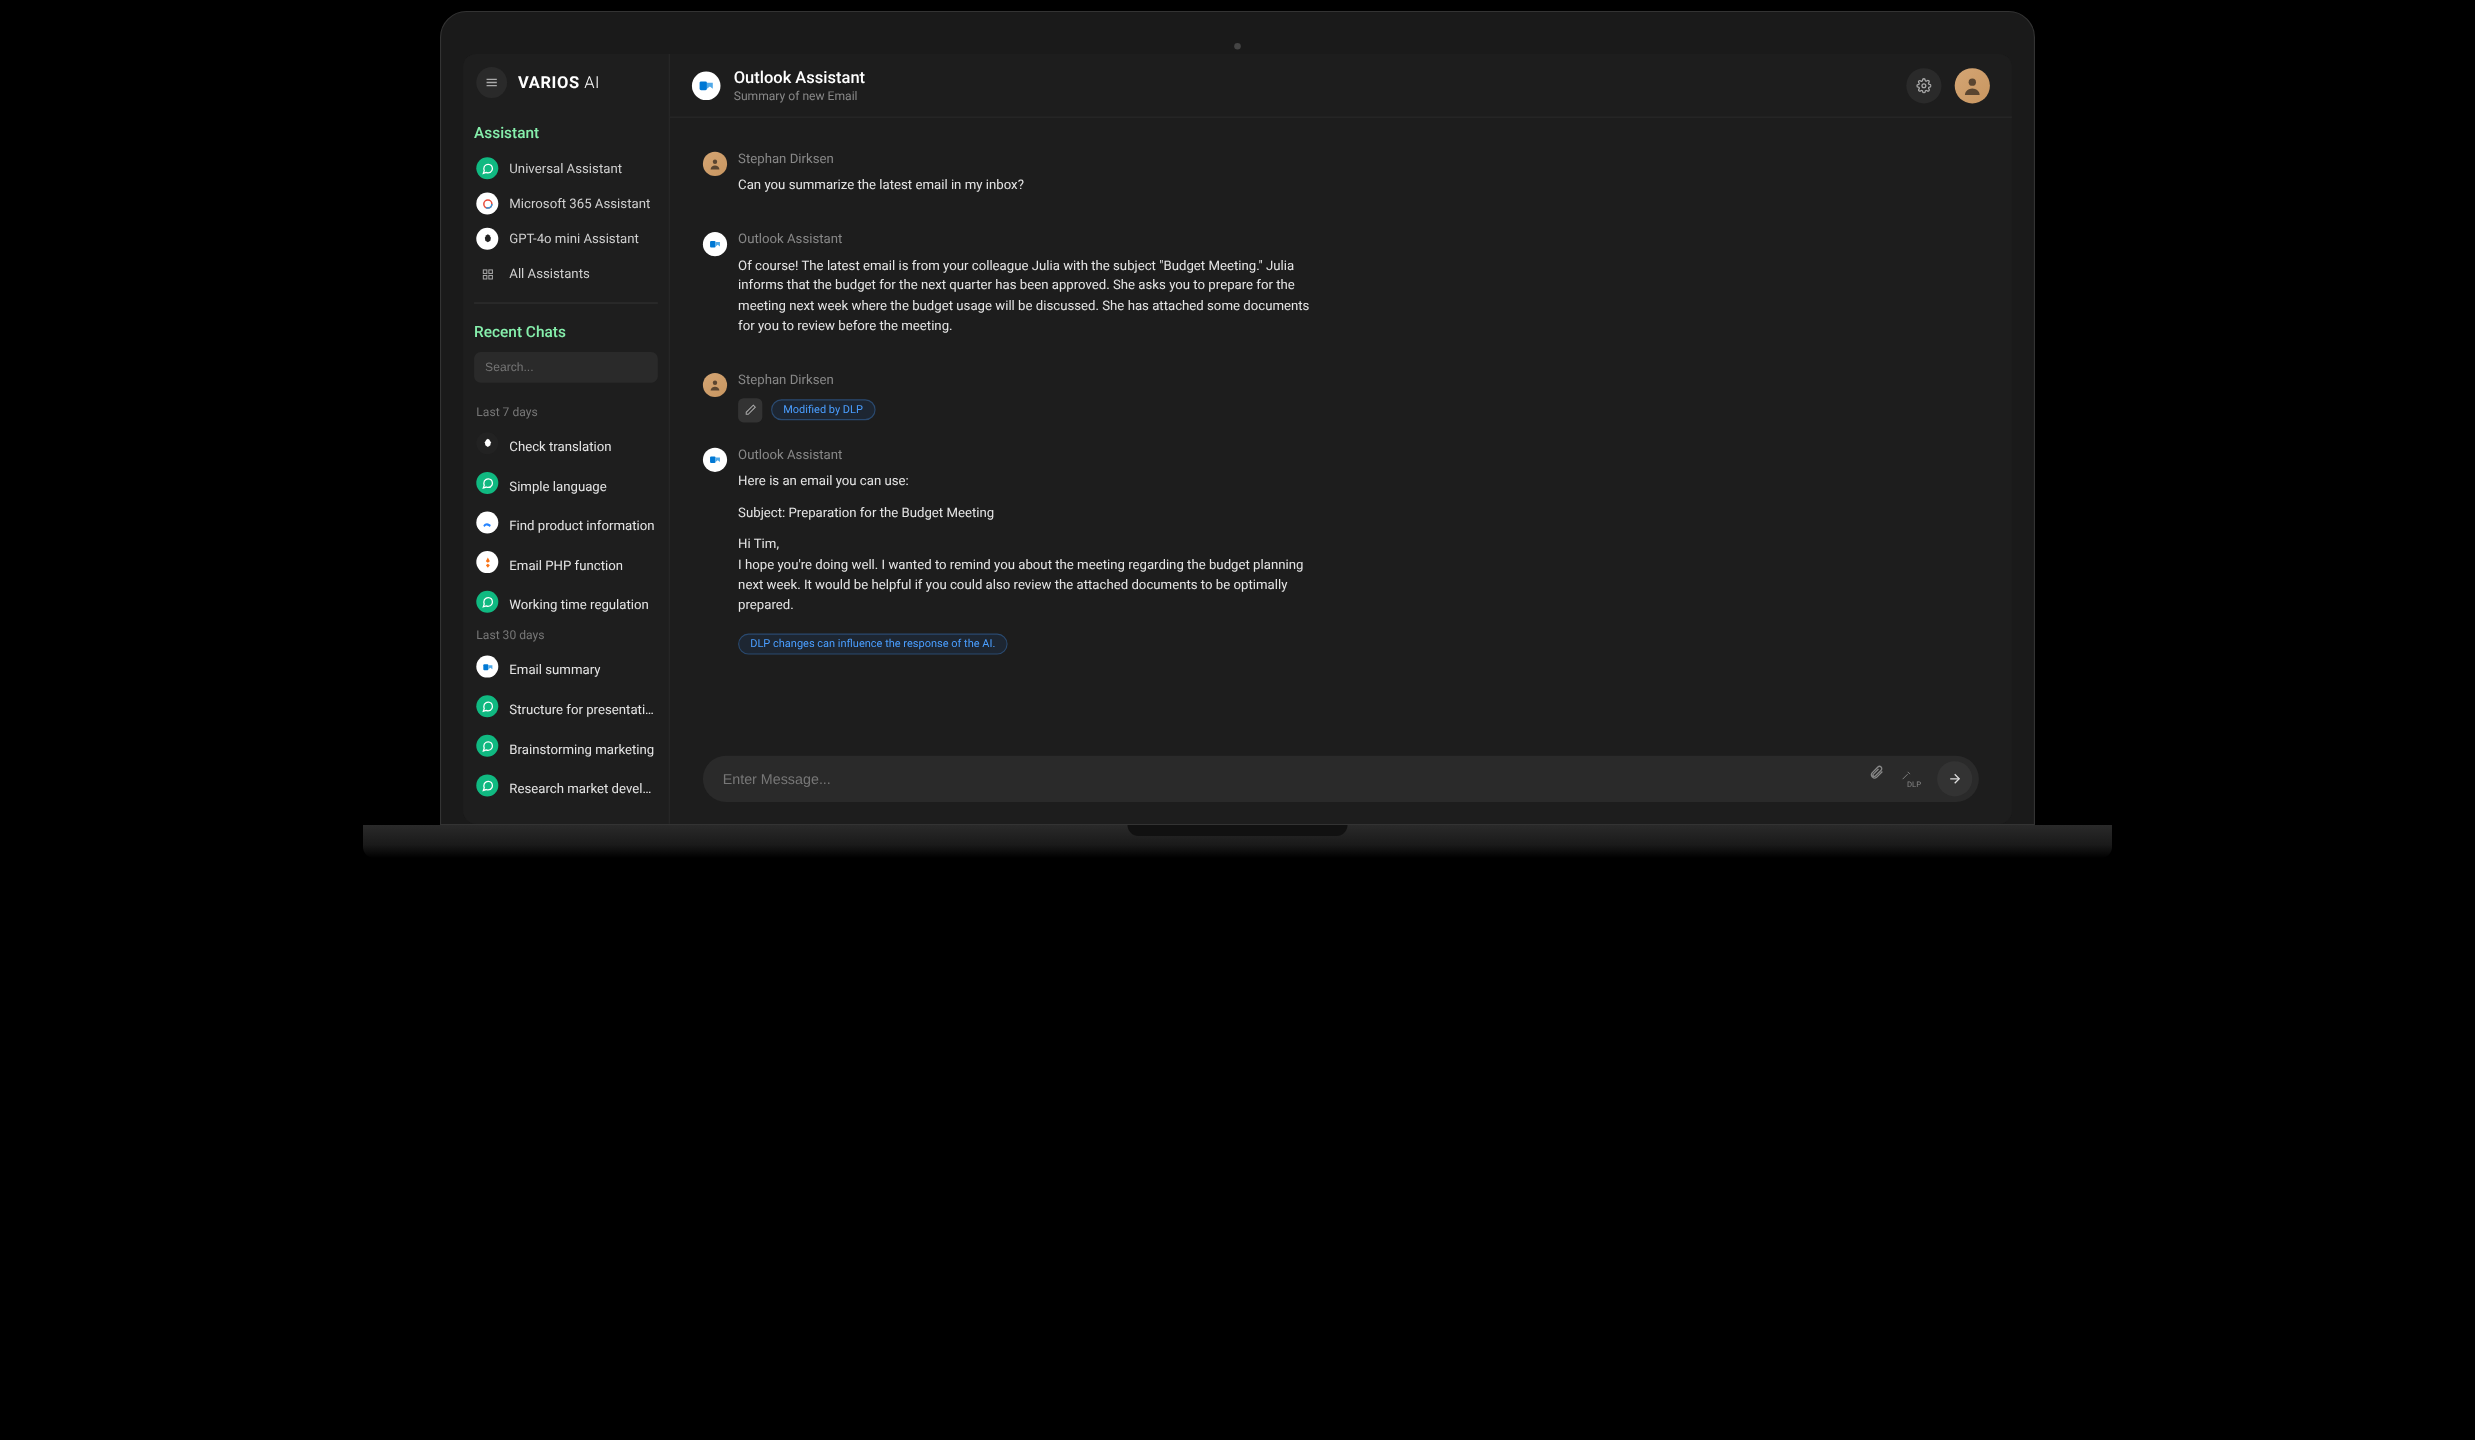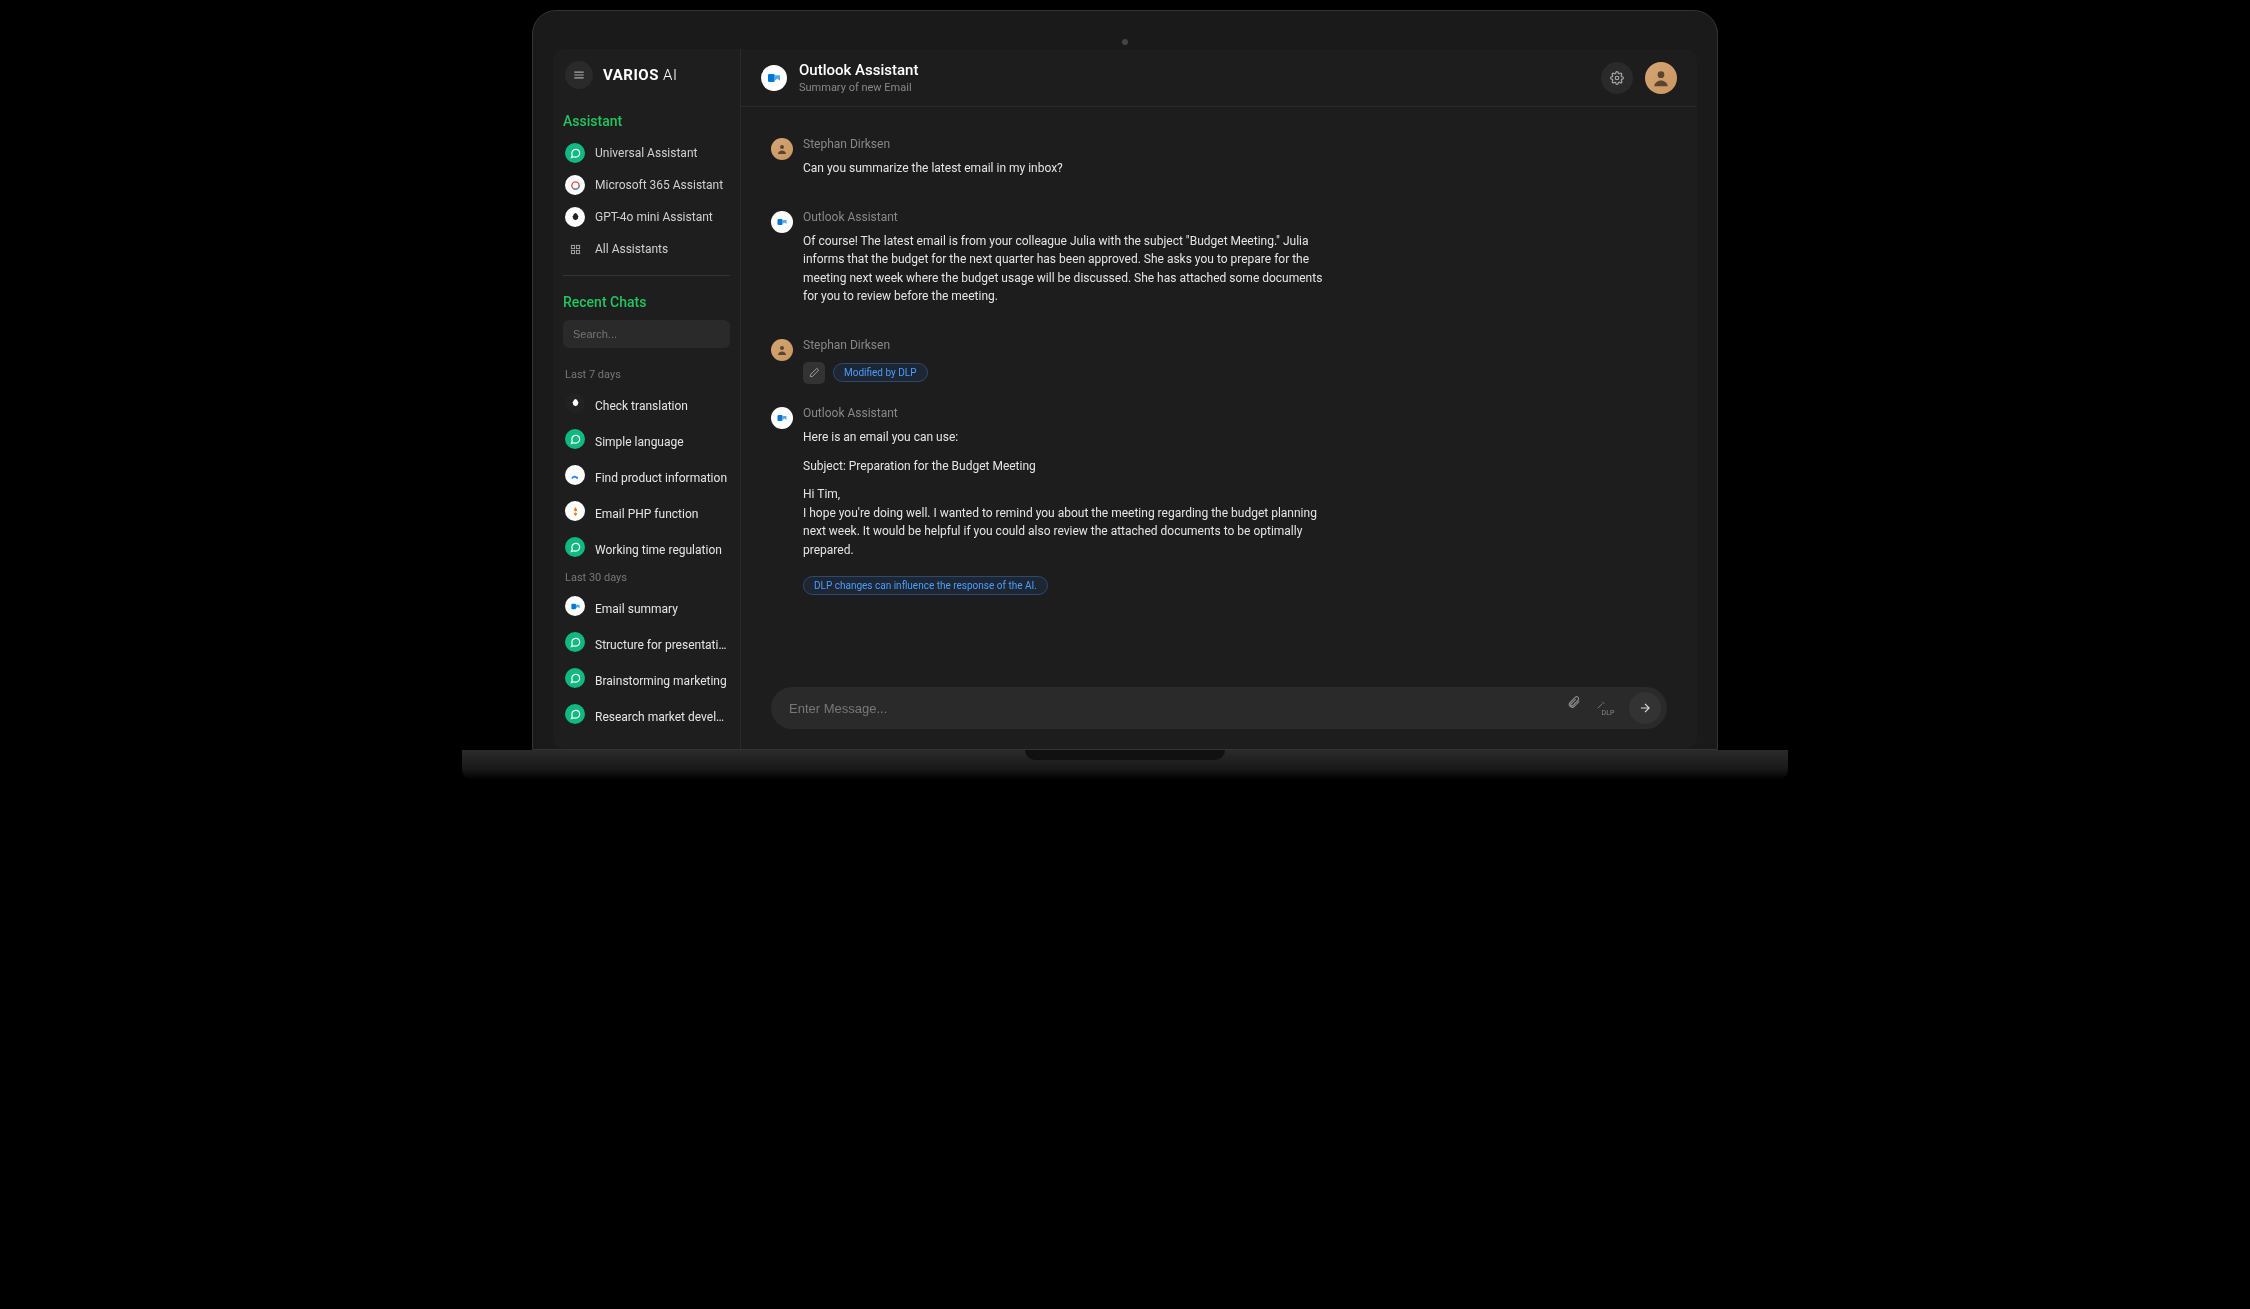--- a/index.html
+++ b/index.html
@@ -7,21 +7,21 @@
     background: #000;
     font-family: -apple-system, BlinkMacSystemFont, "Segoe UI", Roboto, sans-serif;
     color: #e5e5e5;
     display: flex;
     justify-content: center;
     align-items: flex-start;
     min-height: 1309px;
     overflow: hidden;
   }
   .laptop-frame {
-    width: 1186px;
+    width: 1450px;
     margin-top: 10px;
     position: relative;
   }
   .screen-bezel {
     background: #1a1a1a;
     border-radius: 24px 24px 0 0;
     padding: 20px 20px 0 20px;
     border: 1px solid #333;
     position: relative;
   }
@@ -90,21 +90,21 @@
   }
   .brand {
     font-weight: 700;
     font-size: 15px;
     letter-spacing: 0.5px;
     color: #fff;
   }
   .brand .thin { font-weight: 300; }
   .section-heading {
     font-size: 14px;
-    color: #22c55e;
+    color: #86efac;
     margin: 6px 0 10px 0;
     font-weight: 500;
   }
   .nav-list { display: flex; flex-direction: column; gap: 4px; }
   .nav-item {
     display: flex;
     align-items: center;
     gap: 10px;
     padding: 4px 2px;
     font-size: 12px;

